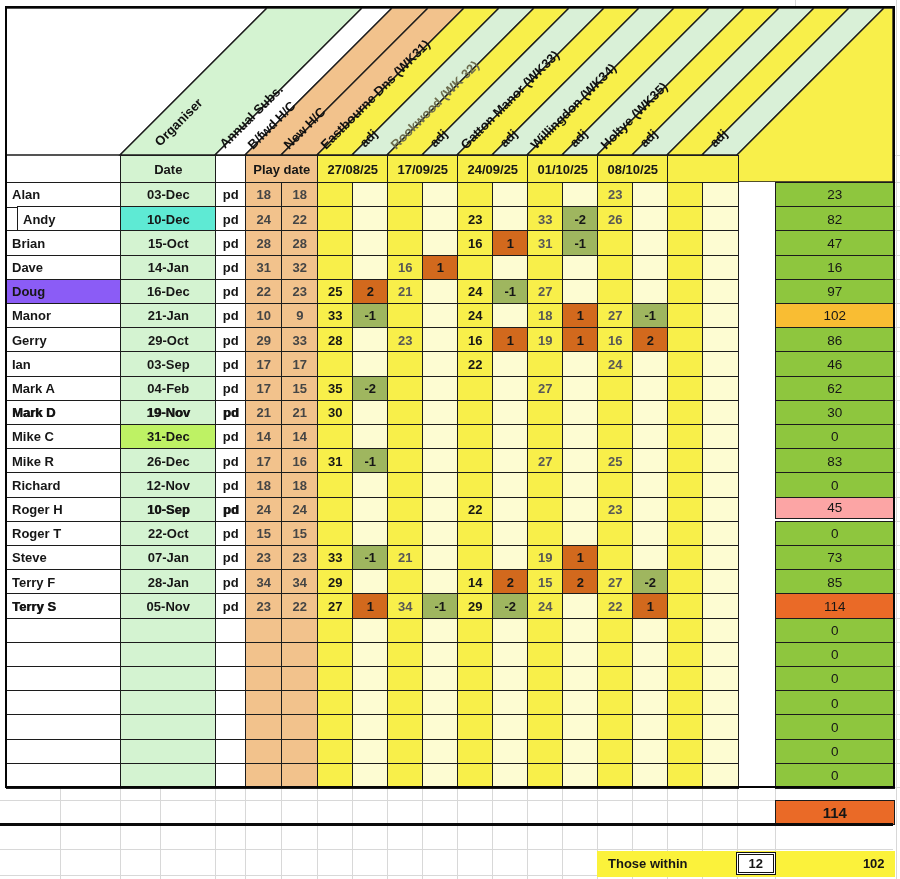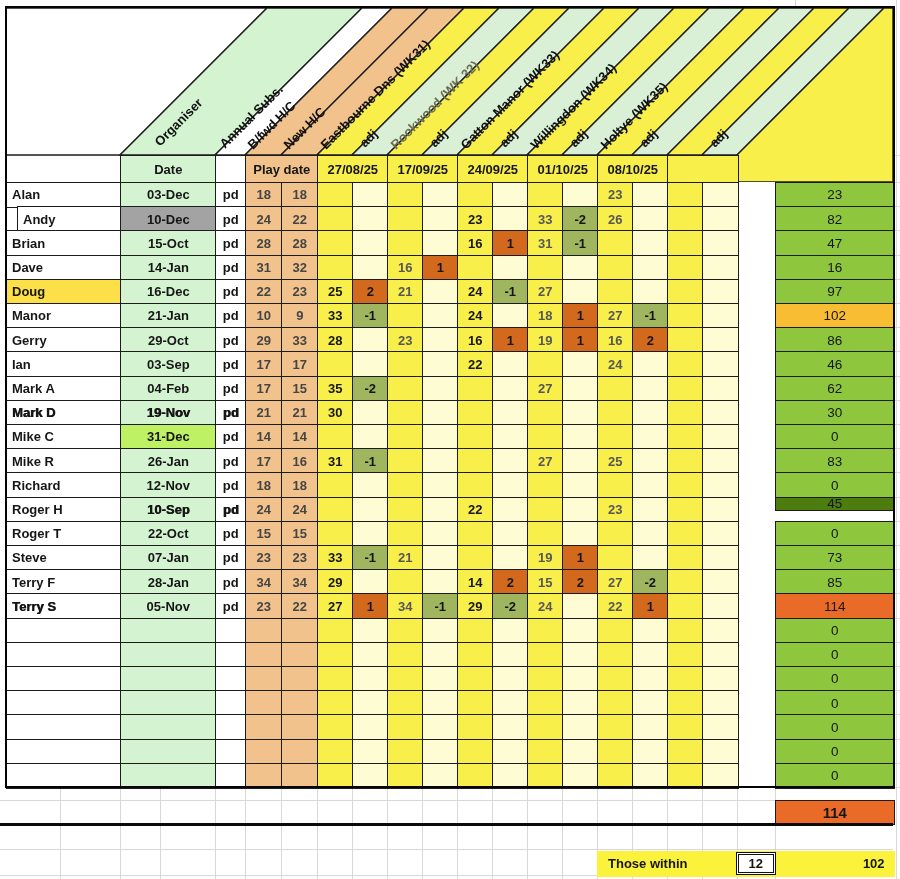--- a/index.html
+++ b/index.html
@@ -141,21 +141,21 @@
     <div class="cell" style="left: 457px; top: 182px; width: 36.6px; height: 25.8px; background: rgb(248, 239, 74);"></div>
     <div class="cell" style="left: 492px; top: 182px; width: 36.6px; height: 25.8px; background: rgb(253, 252, 210);"></div>
     <div class="cell" style="left: 527px; top: 182px; width: 36.6px; height: 25.8px; background: rgb(248, 239, 74);"></div>
     <div class="cell" style="left: 562px; top: 182px; width: 36.6px; height: 25.8px; background: rgb(253, 252, 210);"></div>
     <div class="cell" style="left: 597px; top: 182px; width: 36.6px; height: 25.8px; background: rgb(248, 239, 74); color: rgb(87, 87, 87);">23</div>
     <div class="cell" style="left: 632px; top: 182px; width: 36.6px; height: 25.8px; background: rgb(253, 252, 210);"></div>
     <div class="cell" style="left: 667px; top: 182px; width: 36.6px; height: 25.8px; background: rgb(248, 239, 74);"></div>
     <div class="cell" style="left: 702px; top: 182px; width: 36.6px; height: 25.8px; background: rgb(253, 252, 210);"></div>
     <div class="cell plain" style="left: 775px; top: 182px; width: 119.6px; height: 25.8px; background: rgb(142, 198, 62);">23</div>
     <div class="cell left" style="left: 17px; top: 206.2px; width: 115.6px; height: 25.8px; background: rgb(255, 255, 255);">Andy</div>
-    <div class="cell" style="left: 120px; top: 206.2px; width: 96.6px; height: 25.8px; background: #a3a3a3;">10-Dec</div>
+    <div class="cell" style="left: 120px; top: 206.2px; width: 96.6px; height: 25.8px; background: #5eead4;">10-Dec</div>
     <div class="cell" style="left: 215px; top: 206.2px; width: 31.6px; height: 25.8px; background: rgb(255, 255, 255);">pd</div>
     <div class="cell" style="left: 245px; top: 206.2px; width: 37.6px; height: 25.8px; background: rgb(242, 194, 140); color: rgb(69, 69, 69);">24</div>
     <div class="cell" style="left: 281px; top: 206.2px; width: 37.6px; height: 25.8px; background: rgb(242, 194, 140); color: rgb(69, 69, 69);">22</div>
     <div class="cell" style="left: 317px; top: 206.2px; width: 36.6px; height: 25.8px; background: rgb(248, 239, 74);"></div>
     <div class="cell" style="left: 352px; top: 206.2px; width: 36.6px; height: 25.8px; background: rgb(253, 252, 210);"></div>
     <div class="cell" style="left: 387px; top: 206.2px; width: 36.6px; height: 25.8px; background: rgb(248, 239, 74);"></div>
     <div class="cell" style="left: 422px; top: 206.2px; width: 36.6px; height: 25.8px; background: rgb(253, 252, 210);"></div>
     <div class="cell" style="left: 457px; top: 206.2px; width: 36.6px; height: 25.8px; background: rgb(248, 239, 74);">23</div>
     <div class="cell" style="left: 492px; top: 206.2px; width: 36.6px; height: 25.8px; background: rgb(253, 252, 210);"></div>
     <div class="cell" style="left: 527px; top: 206.2px; width: 36.6px; height: 25.8px; background: rgb(248, 239, 74); color: rgb(87, 87, 87);">33</div>
@@ -194,21 +194,21 @@
     <div class="cell" style="left: 422px; top: 254.6px; width: 36.6px; height: 25.8px; background: rgb(210, 105, 29);">1</div>
     <div class="cell" style="left: 457px; top: 254.6px; width: 36.6px; height: 25.8px; background: rgb(248, 239, 74);"></div>
     <div class="cell" style="left: 492px; top: 254.6px; width: 36.6px; height: 25.8px; background: rgb(253, 252, 210);"></div>
     <div class="cell" style="left: 527px; top: 254.6px; width: 36.6px; height: 25.8px; background: rgb(248, 239, 74);"></div>
     <div class="cell" style="left: 562px; top: 254.6px; width: 36.6px; height: 25.8px; background: rgb(253, 252, 210);"></div>
     <div class="cell" style="left: 597px; top: 254.6px; width: 36.6px; height: 25.8px; background: rgb(248, 239, 74);"></div>
     <div class="cell" style="left: 632px; top: 254.6px; width: 36.6px; height: 25.8px; background: rgb(253, 252, 210);"></div>
     <div class="cell" style="left: 667px; top: 254.6px; width: 36.6px; height: 25.8px; background: rgb(248, 239, 74);"></div>
     <div class="cell" style="left: 702px; top: 254.6px; width: 36.6px; height: 25.8px; background: rgb(253, 252, 210);"></div>
     <div class="cell plain" style="left: 775px; top: 254.6px; width: 119.6px; height: 25.8px; background: rgb(142, 198, 62);">16</div>
-    <div class="cell left" style="left: 6px; top: 278.8px; width: 115.6px; height: 25.8px; background: #fde047;">Doug</div>
+    <div class="cell left" style="left: 6px; top: 278.8px; width: 115.6px; height: 25.8px; background: #8b5cf6;">Doug</div>
     <div class="cell" style="left: 120px; top: 278.8px; width: 96.6px; height: 25.8px; background: rgb(212, 243, 209);">16-Dec</div>
     <div class="cell" style="left: 215px; top: 278.8px; width: 31.6px; height: 25.8px; background: rgb(255, 255, 255);">pd</div>
     <div class="cell" style="left: 245px; top: 278.8px; width: 37.6px; height: 25.8px; background: rgb(242, 194, 140); color: rgb(69, 69, 69);">22</div>
     <div class="cell" style="left: 281px; top: 278.8px; width: 37.6px; height: 25.8px; background: rgb(242, 194, 140); color: rgb(69, 69, 69);">23</div>
     <div class="cell" style="left: 317px; top: 278.8px; width: 36.6px; height: 25.8px; background: rgb(248, 239, 74);">25</div>
     <div class="cell" style="left: 352px; top: 278.8px; width: 36.6px; height: 25.8px; background: rgb(210, 105, 29);">2</div>
     <div class="cell" style="left: 387px; top: 278.8px; width: 36.6px; height: 25.8px; background: rgb(248, 239, 74); color: rgb(87, 87, 87);">21</div>
     <div class="cell" style="left: 422px; top: 278.8px; width: 36.6px; height: 25.8px; background: rgb(253, 252, 210);"></div>
     <div class="cell" style="left: 457px; top: 278.8px; width: 36.6px; height: 25.8px; background: rgb(248, 239, 74);">24</div>
     <div class="cell" style="left: 492px; top: 278.8px; width: 36.6px; height: 25.8px; background: rgb(159, 182, 95);">-1</div>
@@ -321,21 +321,21 @@
     <div class="cell" style="left: 457px; top: 424px; width: 36.6px; height: 25.8px; background: rgb(248, 239, 74);"></div>
     <div class="cell" style="left: 492px; top: 424px; width: 36.6px; height: 25.8px; background: rgb(253, 252, 210);"></div>
     <div class="cell" style="left: 527px; top: 424px; width: 36.6px; height: 25.8px; background: rgb(248, 239, 74);"></div>
     <div class="cell" style="left: 562px; top: 424px; width: 36.6px; height: 25.8px; background: rgb(253, 252, 210);"></div>
     <div class="cell" style="left: 597px; top: 424px; width: 36.6px; height: 25.8px; background: rgb(248, 239, 74);"></div>
     <div class="cell" style="left: 632px; top: 424px; width: 36.6px; height: 25.8px; background: rgb(253, 252, 210);"></div>
     <div class="cell" style="left: 667px; top: 424px; width: 36.6px; height: 25.8px; background: rgb(248, 239, 74);"></div>
     <div class="cell" style="left: 702px; top: 424px; width: 36.6px; height: 25.8px; background: rgb(253, 252, 210);"></div>
     <div class="cell plain" style="left: 775px; top: 424px; width: 119.6px; height: 25.8px; background: rgb(142, 198, 62);">0</div>
     <div class="cell left" style="left: 6px; top: 448.2px; width: 115.6px; height: 25.8px; background: rgb(255, 255, 255);">Mike R</div>
-    <div class="cell" style="left: 120px; top: 448.2px; width: 96.6px; height: 25.8px; background: rgb(212, 243, 209);">26-Jan</div>
+    <div class="cell" style="left: 120px; top: 448.2px; width: 96.6px; height: 25.8px; background: rgb(212, 243, 209);">26-Dec</div>
     <div class="cell" style="left: 215px; top: 448.2px; width: 31.6px; height: 25.8px; background: rgb(255, 255, 255);">pd</div>
     <div class="cell" style="left: 245px; top: 448.2px; width: 37.6px; height: 25.8px; background: rgb(242, 194, 140); color: rgb(69, 69, 69);">17</div>
     <div class="cell" style="left: 281px; top: 448.2px; width: 37.6px; height: 25.8px; background: rgb(242, 194, 140); color: rgb(69, 69, 69);">16</div>
     <div class="cell" style="left: 317px; top: 448.2px; width: 36.6px; height: 25.8px; background: rgb(248, 239, 74);">31</div>
     <div class="cell" style="left: 352px; top: 448.2px; width: 36.6px; height: 25.8px; background: rgb(159, 182, 95);">-1</div>
     <div class="cell" style="left: 387px; top: 448.2px; width: 36.6px; height: 25.8px; background: rgb(248, 239, 74);"></div>
     <div class="cell" style="left: 422px; top: 448.2px; width: 36.6px; height: 25.8px; background: rgb(253, 252, 210);"></div>
     <div class="cell" style="left: 457px; top: 448.2px; width: 36.6px; height: 25.8px; background: rgb(248, 239, 74);"></div>
     <div class="cell" style="left: 492px; top: 448.2px; width: 36.6px; height: 25.8px; background: rgb(253, 252, 210);"></div>
     <div class="cell" style="left: 527px; top: 448.2px; width: 36.6px; height: 25.8px; background: rgb(248, 239, 74); color: rgb(87, 87, 87);">27</div>
@@ -373,21 +373,21 @@
     <div class="cell" style="left: 387px; top: 496.6px; width: 36.6px; height: 25.8px; background: rgb(248, 239, 74);"></div>
     <div class="cell" style="left: 422px; top: 496.6px; width: 36.6px; height: 25.8px; background: rgb(253, 252, 210);"></div>
     <div class="cell" style="left: 457px; top: 496.6px; width: 36.6px; height: 25.8px; background: rgb(248, 239, 74);">22</div>
     <div class="cell" style="left: 492px; top: 496.6px; width: 36.6px; height: 25.8px; background: rgb(253, 252, 210);"></div>
     <div class="cell" style="left: 527px; top: 496.6px; width: 36.6px; height: 25.8px; background: rgb(248, 239, 74);"></div>
     <div class="cell" style="left: 562px; top: 496.6px; width: 36.6px; height: 25.8px; background: rgb(253, 252, 210);"></div>
     <div class="cell" style="left: 597px; top: 496.6px; width: 36.6px; height: 25.8px; background: rgb(248, 239, 74); color: rgb(87, 87, 87);">23</div>
     <div class="cell" style="left: 632px; top: 496.6px; width: 36.6px; height: 25.8px; background: rgb(253, 252, 210);"></div>
     <div class="cell" style="left: 667px; top: 496.6px; width: 36.6px; height: 25.8px; background: rgb(248, 239, 74);"></div>
     <div class="cell" style="left: 702px; top: 496.6px; width: 36.6px; height: 25.8px; background: rgb(253, 252, 210);"></div>
-    <div class="cell plain" style="left: 775px; top: 496.6px; width: 119.6px; height: 14px; background: #4d7c0f;">45</div>
+    <div class="cell plain" style="left: 775px; top: 496.6px; width: 119.6px; height: 22px; background: #fca5a5;">45</div>
     <div class="cell left" style="left: 6px; top: 520.8px; width: 115.6px; height: 25.8px; background: rgb(255, 255, 255);">Roger T</div>
     <div class="cell" style="left: 120px; top: 520.8px; width: 96.6px; height: 25.8px; background: rgb(212, 243, 209);">22-Oct</div>
     <div class="cell" style="left: 215px; top: 520.8px; width: 31.6px; height: 25.8px; background: rgb(255, 255, 255);">pd</div>
     <div class="cell" style="left: 245px; top: 520.8px; width: 37.6px; height: 25.8px; background: rgb(242, 194, 140); color: rgb(69, 69, 69);">15</div>
     <div class="cell" style="left: 281px; top: 520.8px; width: 37.6px; height: 25.8px; background: rgb(242, 194, 140); color: rgb(69, 69, 69);">15</div>
     <div class="cell" style="left: 317px; top: 520.8px; width: 36.6px; height: 25.8px; background: rgb(248, 239, 74);"></div>
     <div class="cell" style="left: 352px; top: 520.8px; width: 36.6px; height: 25.8px; background: rgb(253, 252, 210);"></div>
     <div class="cell" style="left: 387px; top: 520.8px; width: 36.6px; height: 25.8px; background: rgb(248, 239, 74);"></div>
     <div class="cell" style="left: 422px; top: 520.8px; width: 36.6px; height: 25.8px; background: rgb(253, 252, 210);"></div>
     <div class="cell" style="left: 457px; top: 520.8px; width: 36.6px; height: 25.8px; background: rgb(248, 239, 74);"></div>

